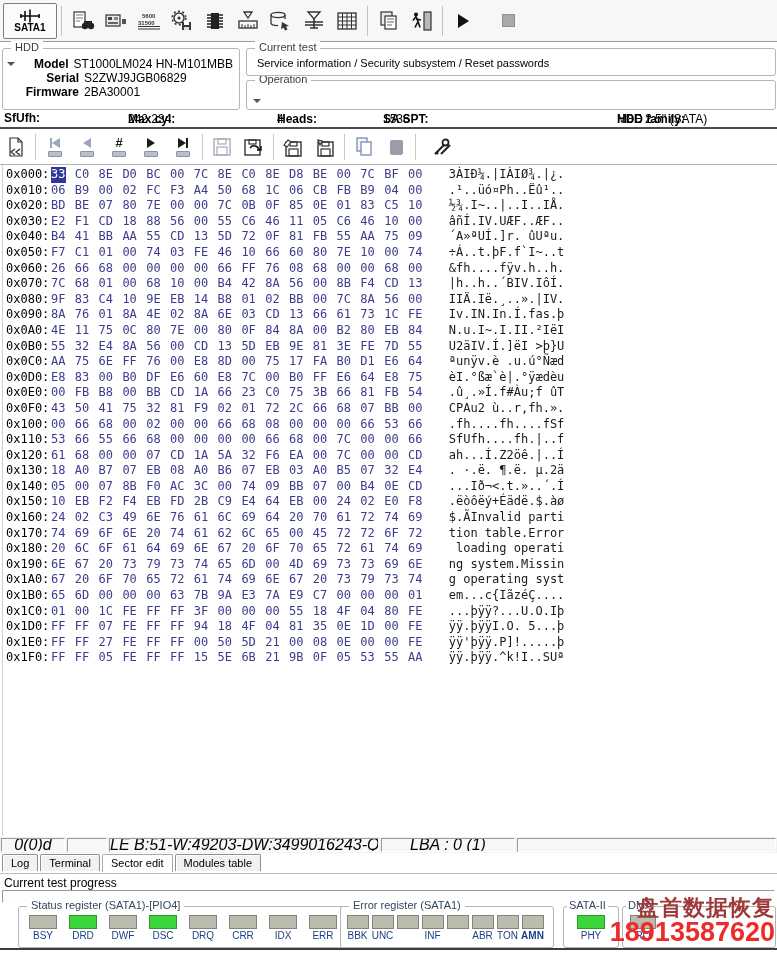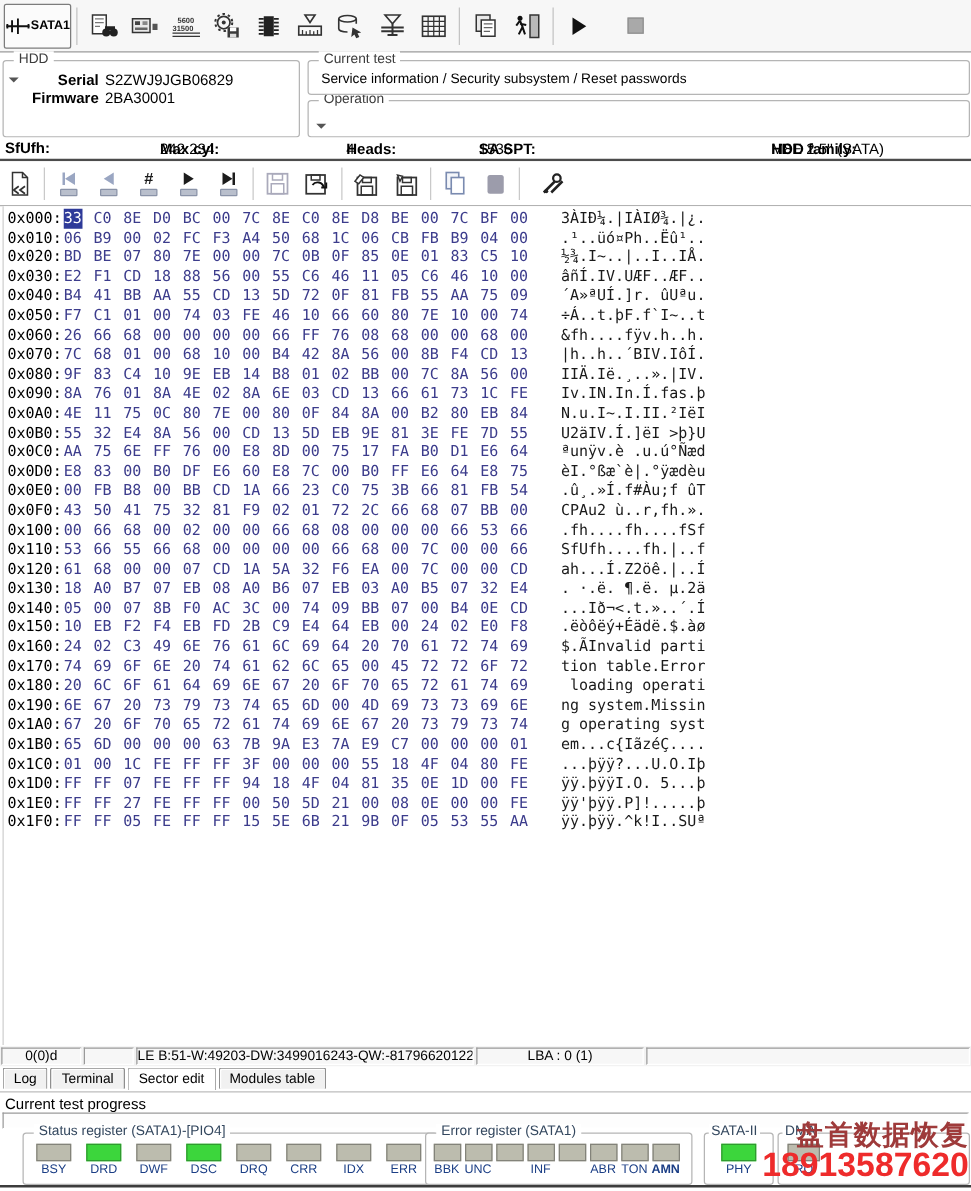--- a/index.html
+++ b/index.html
@@ -3,21 +3,21 @@
 <meta charset="utf-8">
 <style>
   html,body{margin:0;padding:0;background:#fff;}
   .app{position:relative;width:777px;height:953px;background:#fff;overflow:hidden;
        font-family:"Liberation Sans",sans-serif;font-size:12px;color:#000;}
 
   
   .toolbar{position:absolute;left:0;top:0;width:777px;height:41px;background:#f7f7f7;
            border-bottom:1px solid #9d9d9d;display:flex;align-items:center;}
   .portbtn{width:52px;height:34px;margin-left:3px;border:1px solid #7c7c7c;border-radius:2px;
-           background:#fbfbfb;display:flex;flex-direction:row;align-items:center;justify-content:center;}
+           background:#fbfbfb;display:flex;flex-direction:column;align-items:center;justify-content:center;}
   .portbtn .plabel{font-weight:bold;font-size:10px;line-height:10px;}
   .tsep{width:1px;height:30px;background:#c3c3c3;margin:0 4px;}
   .tbtn{width:33px;height:34px;display:flex;align-items:center;justify-content:center;}
   .tbtn svg{display:block;}
   .play-shape{width:0;height:0;border-top:7px solid transparent;border-bottom:7px solid transparent;
               border-left:11px solid #111;}
   .stop-shape{width:11px;height:11px;background:#a9a9a9;border:1px solid #8f8f8f;}
 
   
   .gbox{position:absolute;border:1px solid #b5b5b5;border-radius:3px;background:#fff;}
@@ -56,21 +56,21 @@
   .hexview{font-family:"DejaVu Sans Mono","Liberation Mono",monospace;font-size:12px;padding-top:2px;}
   .hexrow{display:flex;height:15.6px;line-height:15.6px;white-space:pre;}
   .addr{display:inline-block;width:45px;color:#000;padding-left:3px;}
   .byte{display:inline-block;width:23.8px;color:#3c3c8c;}
   .byte.sel{color:#fff;background:#2e3a99;width:14.5px;margin-right:9.3px;}
   .ascii{display:inline-block;margin-left:17px;color:#1a1a1a;}
 
   
   .sbar{position:absolute;left:0;top:837px;width:777px;height:16px;display:flex;background:#f2f2f2;}
   .sb-cell{height:12px;margin:1px;border:1px solid;border-color:#9a9a9a #ffffff #ffffff #9a9a9a;
-           background:#f7f7f7;font-size:11px;text-align:center;line-height:12px;white-space:nowrap;overflow:hidden;}
+           background:#f7f7f7;font-size:16px;text-align:center;line-height:12px;white-space:nowrap;overflow:hidden;font-style:italic;}
   .sb-cell:nth-child(1){width:62px;}
   .sb-cell:nth-child(2){width:38px;}
   .sb-cell:nth-child(3){width:268px;}
   .sb-cell:nth-child(4){width:132px;}
   .sb-cell:nth-child(5){flex:1;}
 
   
   .tabbar{position:absolute;left:0;top:854px;width:777px;height:19px;border-bottom:1px solid #bdbdbd;display:flex;align-items:flex-start;}
   .tab{height:16px;line-height:16px;padding:0 8px;margin-left:2px;font-size:11px;background:#f1f1f1;
        border:1px solid #8f8f8f;border-bottom:none;border-radius:2px 2px 0 0;
@@ -204,20 +204,24 @@
     </div>
     <div class="tbtn" style="margin-left:12px;">
       <div class="stop-shape"></div>
     </div>
   </div>
 
   <div class="gbox" style="left:2px;top:48px;width:236px;height:60px;">
     <div class="gcap">HDD</div>
     <div style="position:absolute;left:4px;top:10px;"><span class="dd"></span></div>
     <div class="hddgrid">
+      <div class="hddrow">
+          <span class="lab">Model</span>
+          <span class="val">ST1000LM024 HN-M101MBB</span>
+        </div>
       <div class="hddrow">
           <span class="lab">Serial</span>
           <span class="val">S2ZWJ9JGB06829</span>
         </div>
       <div class="hddrow">
           <span class="lab">Firmware</span>
           <span class="val">2BA30001</span>
         </div>
     </div>
   </div>

